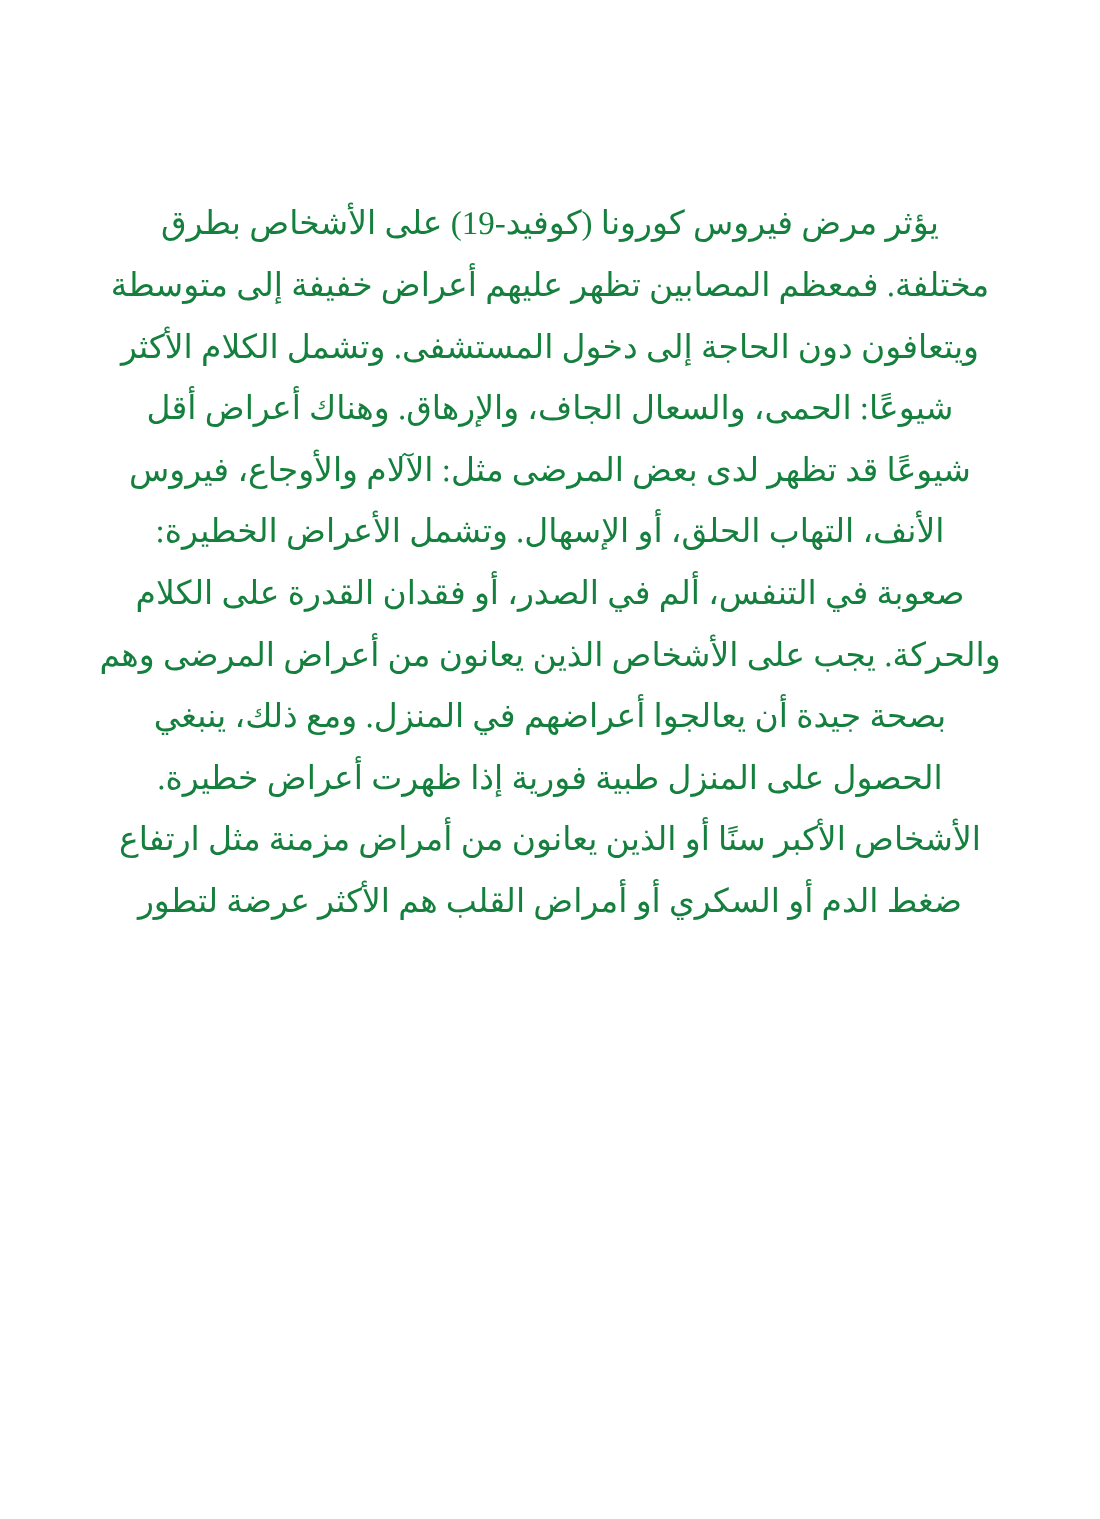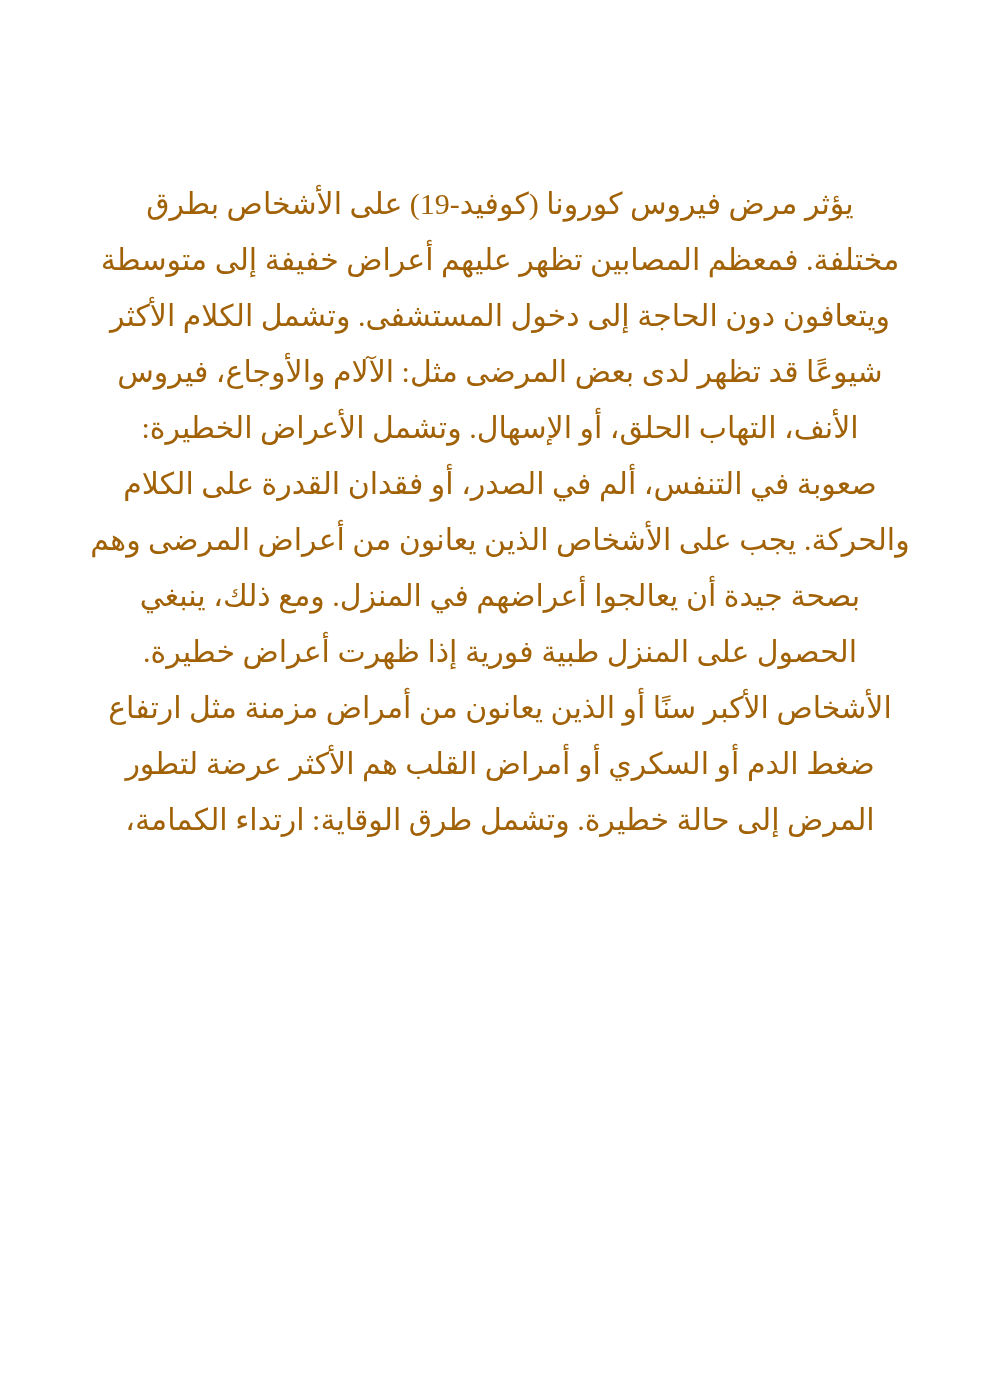--- a/index.html
+++ b/index.html
@@ -16,40 +16,40 @@
   .page {
     width: 1000px;
     height: 1381px;
     background: #ffffff;
     box-sizing: border-box;
     padding: 176px 88px 0 88px;
   }
   .text-block {
     direction: rtl;
     text-align: center;
-    color: #a16207;
+    color: #15803d;
     font-size: 30px;
     line-height: 56px;
     font-weight: 400;
   }
   .text-line {
     white-space: nowrap;
   }
 </style>
 </head>
 <body>
 
 <div class="page">
   <div class="text-block">
     <div class="text-line">يؤثر مرض فيروس كورونا (كوفيد-19) على الأشخاص بطرق</div>
     <div class="text-line">مختلفة. فمعظم المصابين تظهر عليهم أعراض خفيفة إلى متوسطة</div>
     <div class="text-line">ويتعافون دون الحاجة إلى دخول المستشفى. وتشمل الكلام الأكثر</div>
+    <div class="text-line">شيوعًا: الحمى، والسعال الجاف، والإرهاق. وهناك أعراض أقل</div>
     <div class="text-line">شيوعًا قد تظهر لدى بعض المرضى مثل: الآلام والأوجاع، فيروس</div>
     <div class="text-line">الأنف، التهاب الحلق، أو الإسهال. وتشمل الأعراض الخطيرة:</div>
     <div class="text-line">صعوبة في التنفس، ألم في الصدر، أو فقدان القدرة على الكلام</div>
     <div class="text-line">والحركة. يجب على الأشخاص الذين يعانون من أعراض المرضى وهم</div>
     <div class="text-line">بصحة جيدة أن يعالجوا أعراضهم في المنزل. ومع ذلك، ينبغي</div>
     <div class="text-line">الحصول على المنزل طبية فورية إذا ظهرت أعراض خطيرة.</div>
     <div class="text-line">الأشخاص الأكبر سنًا أو الذين يعانون من أمراض مزمنة مثل ارتفاع</div>
     <div class="text-line">ضغط الدم أو السكري أو أمراض القلب هم الأكثر عرضة لتطور</div>
-    <div class="text-line">المرض إلى حالة خطيرة. وتشمل طرق الوقاية: ارتداء الكمامة،</div>
   </div>
 </div>
 
 </body></html>

